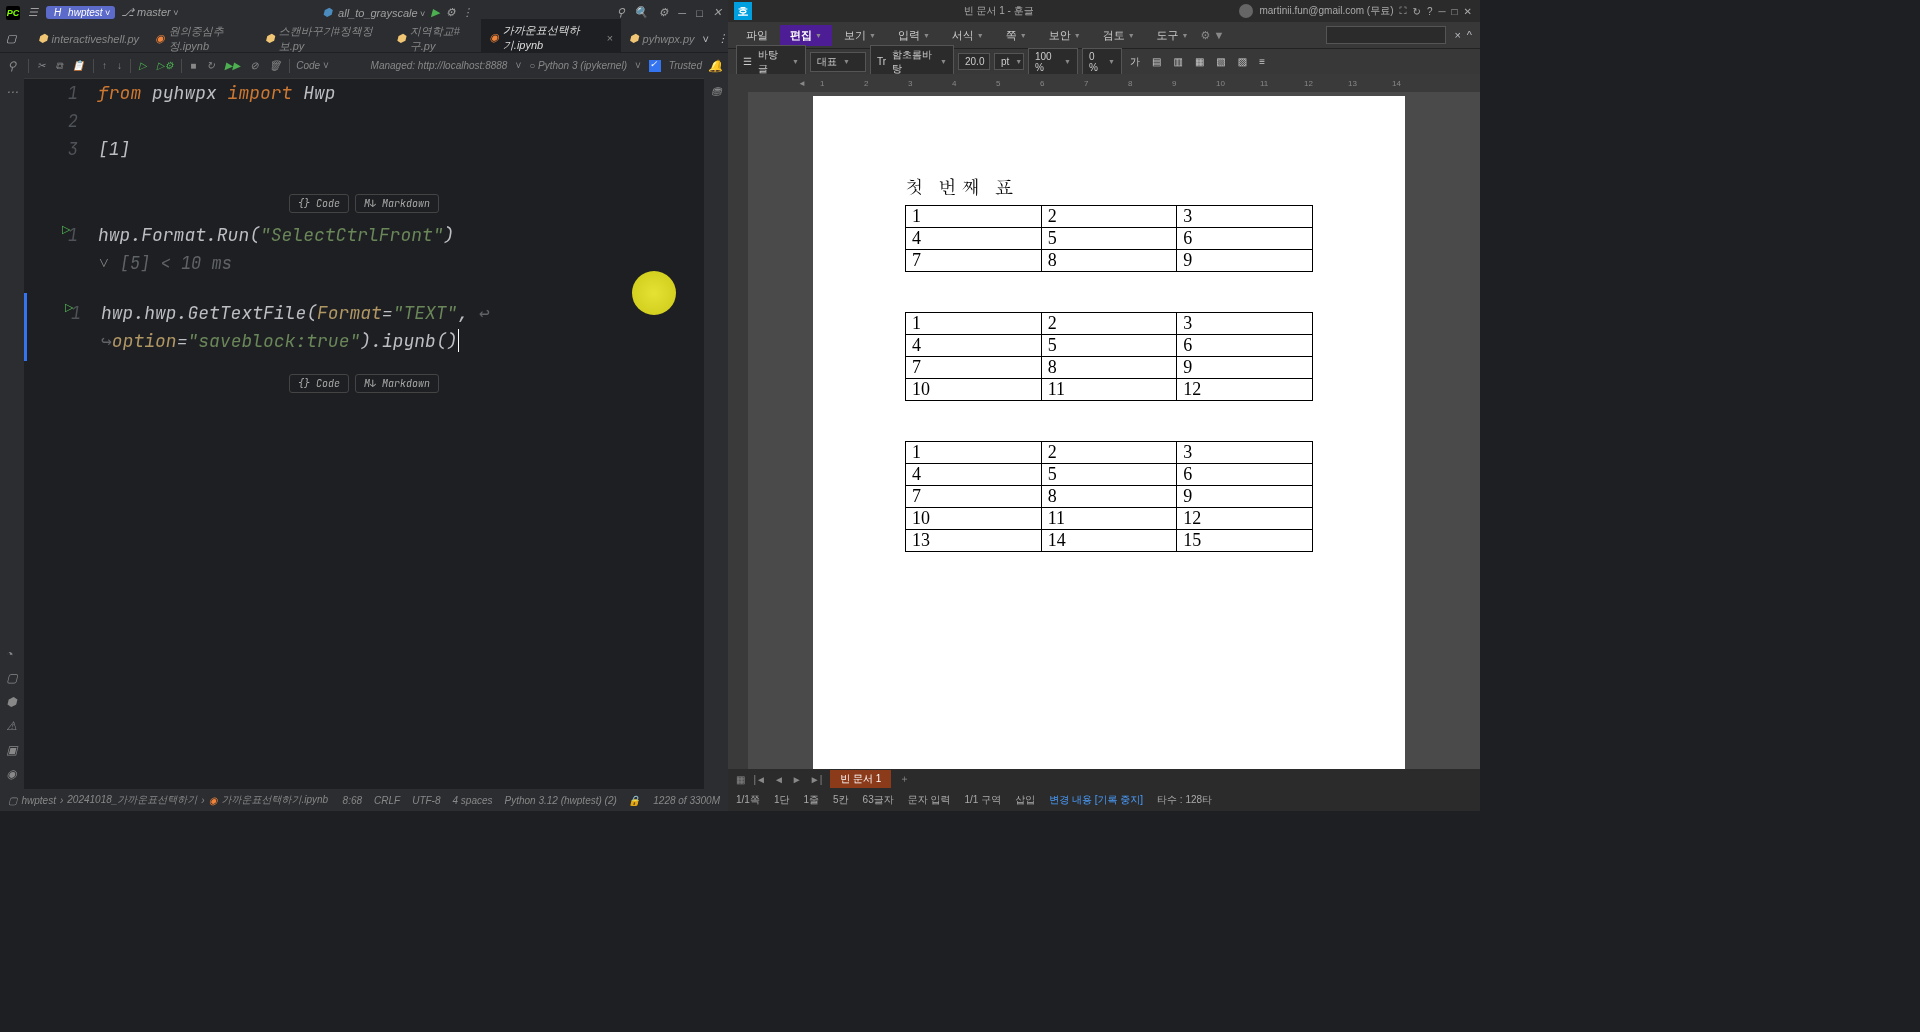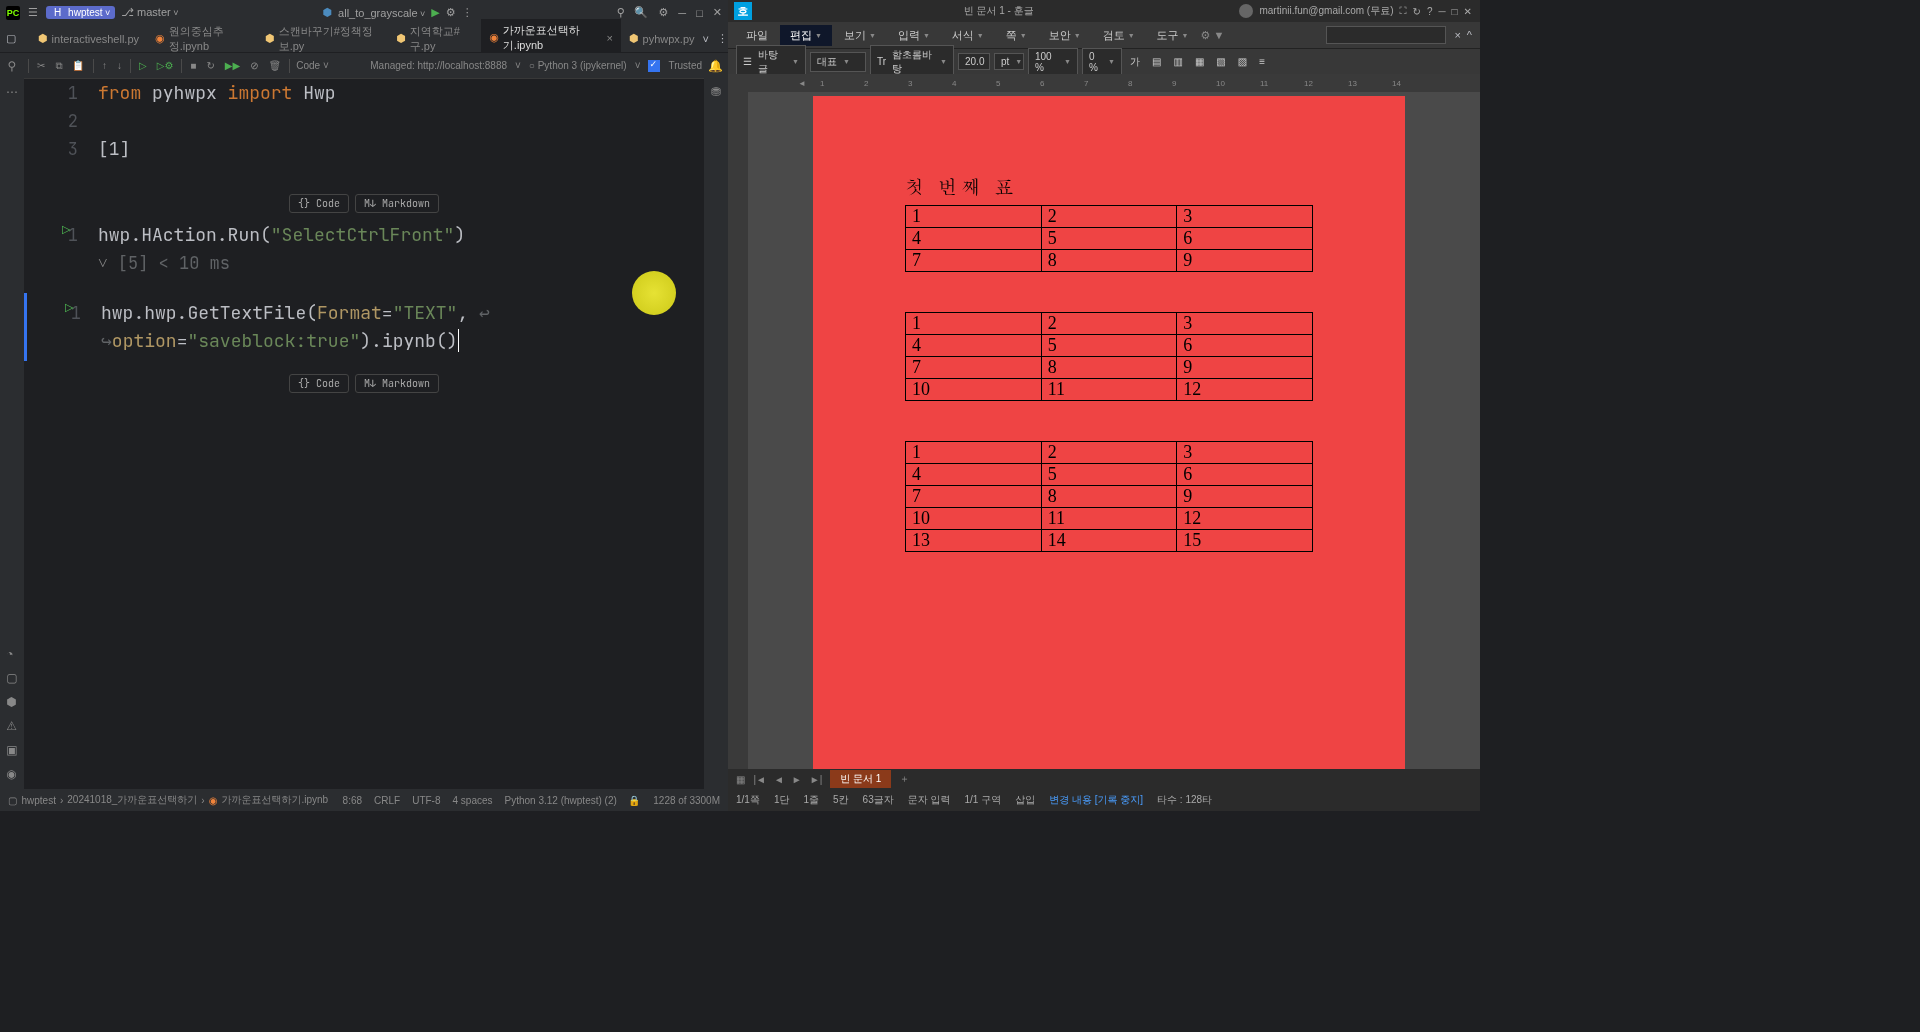--- a/index.html
+++ b/index.html
@@ -1,17 +1,17 @@
 <!DOCTYPE html>
 <html><head>
 <meta charset="utf-8">
 <style>
 * { margin: 0; padding: 0; box-sizing: border-box; }
 body { font-family: 'Segoe UI', sans-serif; background: #1e1f22; color: #bcbec4; overflow: hidden; width: 1508px; height: 811px; display: flex; }
-.left-pane { width: 728px; height: 811px; background: #1e1f22; display: flex; flex-direction: column; position: relative; }
+.left-pane { width: 728px; height: 811px; background: #1e1f22; display: flex; flex-direction: column; position: relative; font-style: italic; }
 .right-pane { width: 752px; height: 811px; background: #2b2b2b; display: flex; flex-direction: column; position: relative; }
 
 
 .pc-titlebar { height: 25px; background: #2b2d30; display: flex; align-items: center; padding: 0 6px; font-size: 11px; color: #a0a0a0; }
 .pc-titlebar .logo { width: 14px; height: 14px; background: #000; border-radius: 2px; margin-right: 8px; display: flex; align-items: center; justify-content: center; color: #7fff00; font-size: 9px; font-weight: bold; }
 .pc-titlebar .menu-icon { margin-right: 8px; cursor: pointer; }
 .pc-titlebar .proj { background: #5c6bca; color: white; padding: 1px 5px; border-radius: 3px; margin-right: 6px; font-size: 10px; }
 .pc-titlebar .dd::after { content: ' ˅'; font-size: 9px; }
 .pc-titlebar .center { flex: 1; text-align: center; display: flex; justify-content: center; align-items: center; gap: 6px; }
 .pc-titlebar .run-icon { color: #4caf50; }
@@ -65,35 +65,35 @@
 
 .hg-titlebar { height: 22px; background: #2b2b2b; display: flex; align-items: center; font-size: 10px; color: #aaa; }
 .hg-titlebar .app-icon { width: 18px; height: 18px; background: #00a0e0; color: white; display: flex; align-items: center; justify-content: center; font-weight: bold; margin: 0 6px; font-size: 11px; }
 .hg-titlebar .title { flex: 1; text-align: center; }
 .hg-titlebar .user { display: flex; align-items: center; gap: 6px; margin-right: 8px; }
 .hg-titlebar .avatar { width: 14px; height: 14px; background: #666; border-radius: 50%; }
 
 
 .hg-menu { height: 26px; background: #383838; display: flex; align-items: center; font-size: 11px; padding: 0 8px; gap: 2px; }
 .hg-menu .mi { padding: 3px 10px; color: #ccc; cursor: pointer; display: flex; align-items: center; gap: 3px; }
-.hg-menu .mi.active { background: #0f172a; color: white; }
+.hg-menu .mi.active { background: #4c1d95; color: white; font-weight: bold; }
 .hg-menu .dd-arrow { font-size: 7px; color: #888; }
 .hg-menu .search { margin-left: auto; width: 120px; height: 18px; background: #2b2b2b; border: 1px solid #555; }
 
 
 .hg-format { height: 26px; background: #383838; display: flex; align-items: center; font-size: 10px; padding: 0 8px; gap: 4px; color: #ccc; border-top: 1px solid #222; }
 .hg-format .sel { background: #2b2b2b; border: 1px solid #555; padding: 2px 6px; display: flex; align-items: center; gap: 6px; }
 .hg-format .sel .arr { font-size: 7px; color: #888; }
 .hg-format .ibtn { padding: 2px 4px; cursor: pointer; }
 
 
 .hg-ruler { height: 18px; background: #3a3a3a; display: flex; align-items: center; font-size: 8px; color: #888; padding-left: 82px; position: relative; }
 .hg-workspace { flex: 1; background: #4a4a4a; overflow: auto; display: flex; justify-content: center; padding-top: 4px; position: relative; }
 .hg-left-ruler { position: absolute; left: 0; top: 0; width: 20px; height: 100%; background: #3a3a3a; }
-.hg-page { width: 592px; min-height: 700px; background: #ef4444; color: black; padding: 76px 92px 40px 92px; font-family: 'Batang', serif; font-size: 17px; margin-left: 10px; }
+.hg-page { width: 592px; min-height: 700px; background: #ffffff; color: black; padding: 76px 92px 40px 92px; font-family: 'Batang', serif; font-size: 17px; margin-left: 10px; }
 .hg-page h { display: block; font-size: 19px; margin-bottom: 6px; letter-spacing: 4px; }
 .hg-tbl { border-collapse: collapse; width: 100%; margin-bottom: 40px; }
 .hg-tbl td { border: 1px solid #000; padding: 0px 6px; font-size: 18px; width: 33.3%; font-family: 'Times New Roman', serif; }
 
 
 .hg-doctabs { height: 20px; background: #2b2b2b; display: flex; align-items: center; font-size: 10px; color: #888; padding-left: 8px; gap: 8px; }
 .hg-doctabs .dtab { background: #8b3a1a; color: white; padding: 2px 10px; }
 .hg-doctabs .nav { cursor: pointer; }
 
 
@@ -228,21 +228,21 @@
       <span class="btn">M↓ <span>Markdown</span></span>
     </div>
 
     <div class="cell code-cell cell-frame" style="padding:6px 0;">
       <span class="run-gutter" style="top:6px;">▷</span>
       <div class="gutter">
         <div>1</div>
         <div>&nbsp;</div>
       </div>
       <div class="code-area">
-        <div><span>hwp.HAction.Run(</span><span class="str">"SelectCtrlFront"</span><span>)</span></div>
+        <div><span>hwp.Format.Run(</span><span class="str">"SelectCtrlFront"</span><span>)</span></div>
         <div class="exec-info"><span style="color:#888">˅</span> <span>[5]  &lt;  10 ms</span></div>
       </div>
     </div>
 
     <div class="cell code-cell cell-frame active-cell" style="padding:6px 0;margin-top:10px;">
       <span class="run-gutter" style="top:6px;">▷</span>
       <div class="gutter">
         <div>1</div>
         <div>&nbsp;</div>
       </div>

